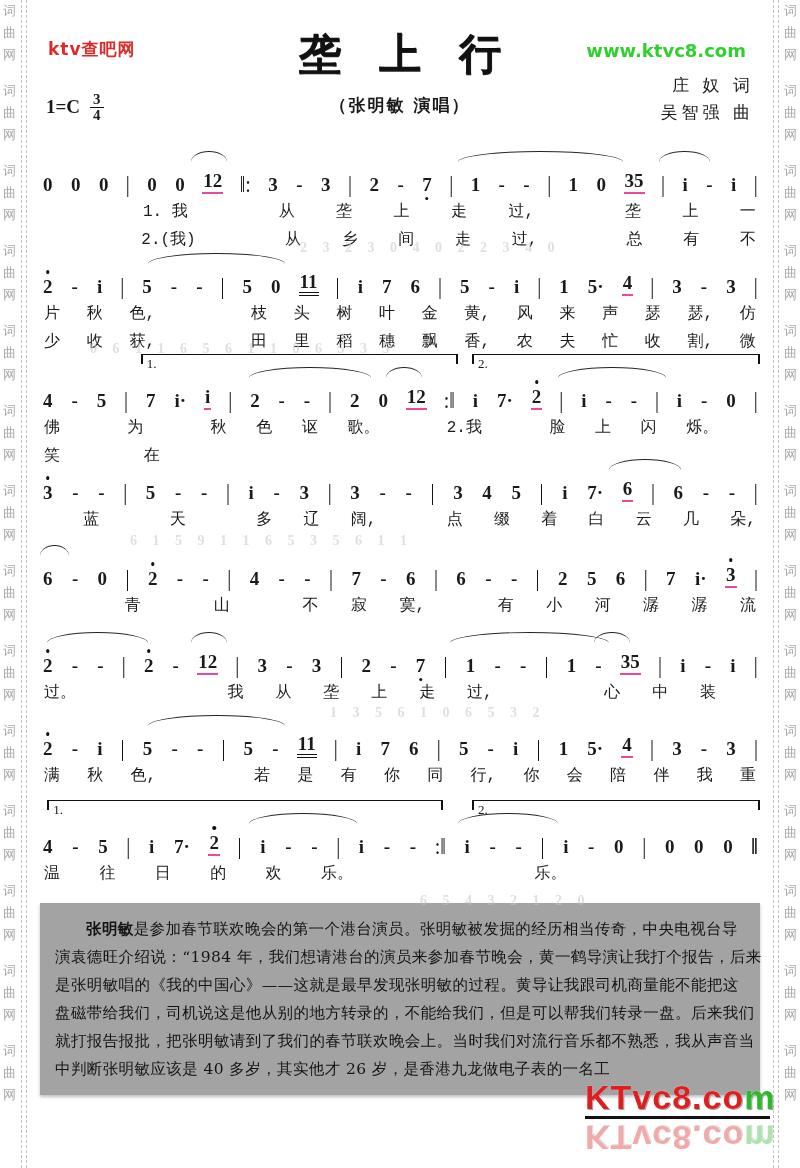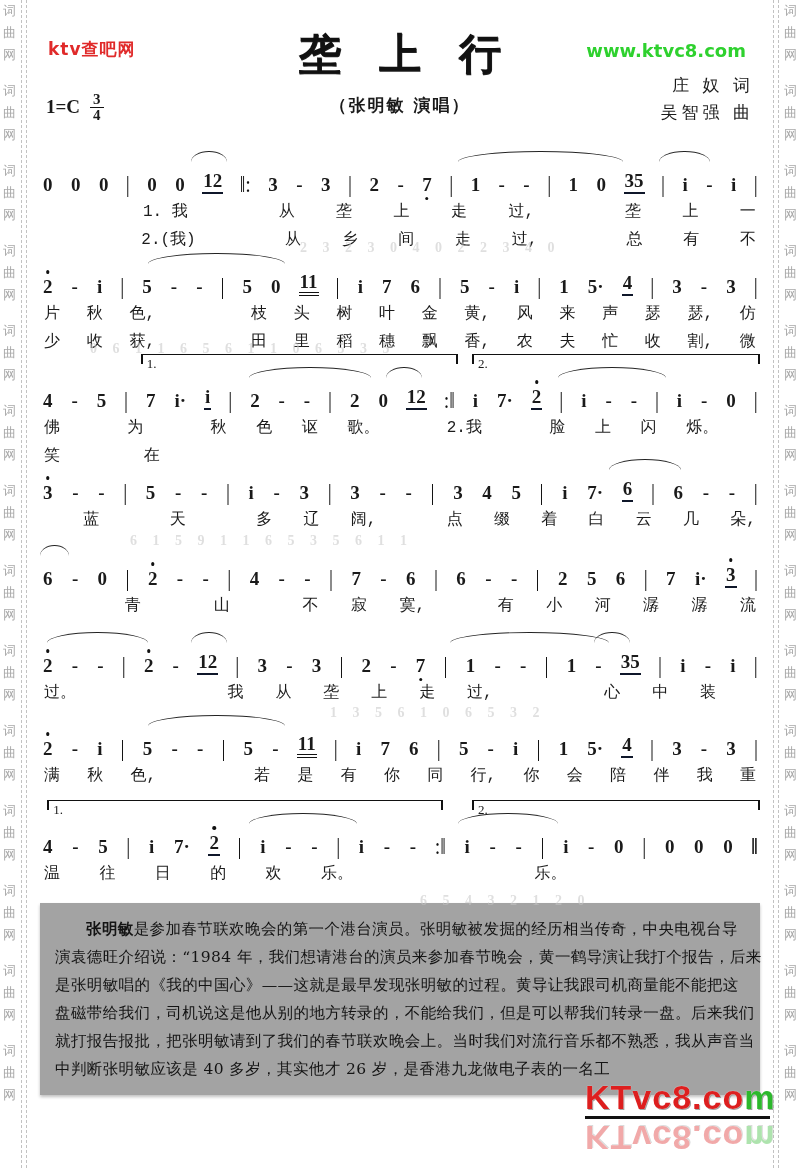--- a/index.html
+++ b/index.html
@@ -32,21 +32,21 @@
 
   
   #systems{margin:0 40px;}
   .system{position:relative;}
   .s1{margin-top:14px;} .s2{margin-top:16px;} .s3{margin-top:2px;padding-top:26px;}
   .s4{margin-top:6px;} .s5{margin-top:28px;} .s6{margin-top:29px;}
   .s7{margin-top:25px;} .s8{margin-top:14px;padding-top:26px;}
   .notes{position:relative;display:flex;justify-content:space-between;align-items:flex-end;
          height:30px;padding:0 2px;font-family:"Liberation Serif",serif;font-weight:700;font-size:19px;}
   .note{position:relative;line-height:1;padding:0 1px;white-space:pre;}
-  .note.u1{border-bottom:2px solid #0f172a;padding-bottom:2px;}
+  .note.u1{border-bottom:2px solid #ec4899;padding-bottom:2px;}
   .note.u2{border-bottom:4px double #111;padding-bottom:1px;}
   .note.oct-up::before{content:"";position:absolute;top:-7px;left:50%;transform:translateX(-50%);
                        width:3.5px;height:3.5px;border-radius:50%;background:#111;}
   .note.oct-down::after{content:"";position:absolute;bottom:-6px;left:50%;transform:translateX(-50%);
                         width:3.5px;height:3.5px;border-radius:50%;background:#111;}
   .bar{font-weight:400;font-size:20px;line-height:1;transform:scaleY(1.15);color:#111;white-space:pre;}
   .bar.final{font-weight:700;}
   .slur{position:absolute;top:-13px;height:10px;border-top:1.6px solid #222;
         border-radius:50% 50% 0 0 / 100% 100% 0 0;}
   .volta{position:absolute;top:0;height:18px;border-top:1.8px solid #111;}

